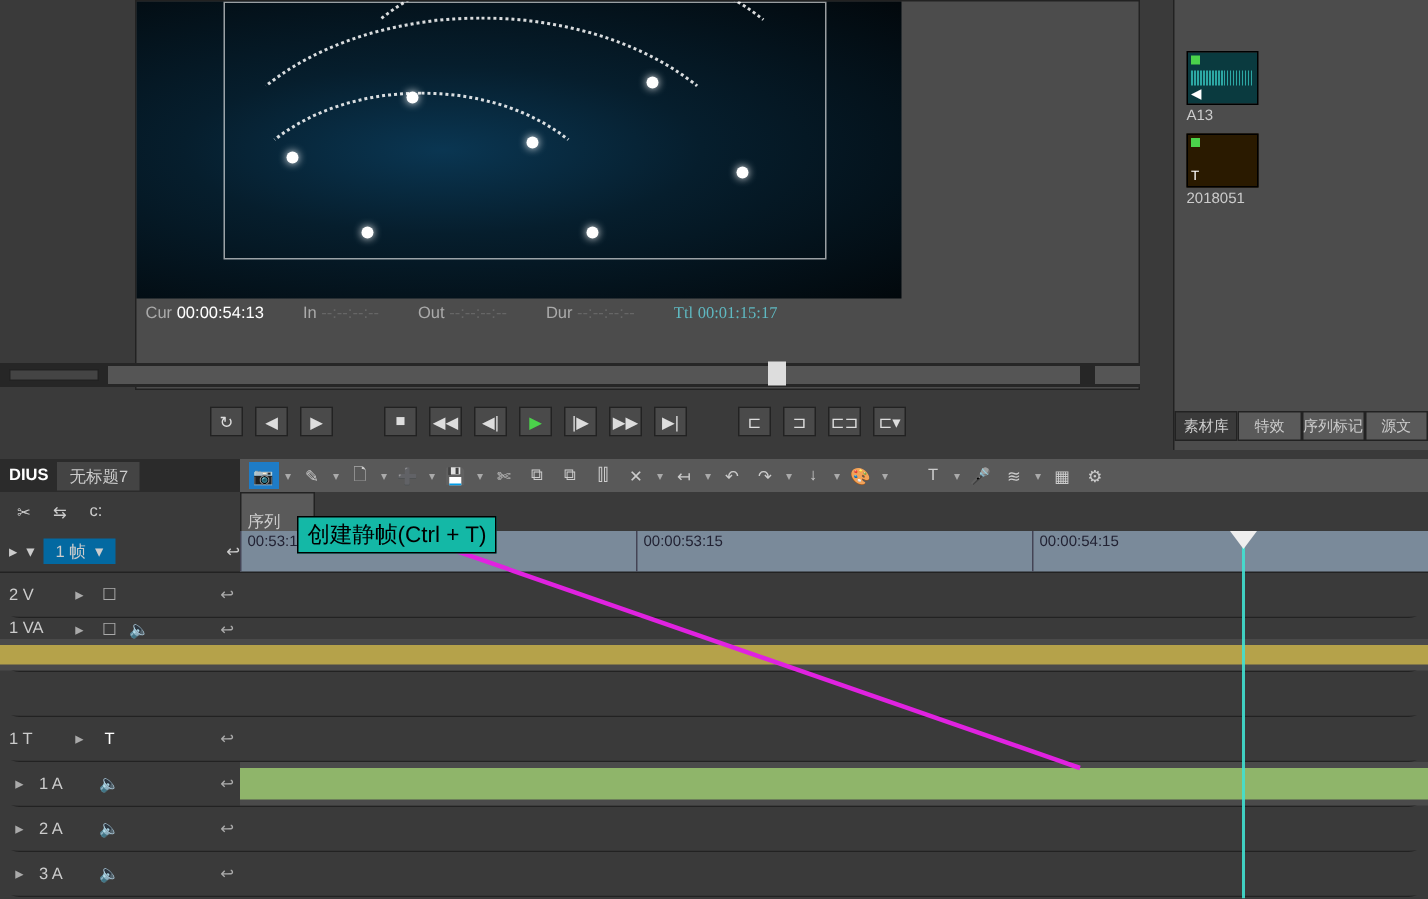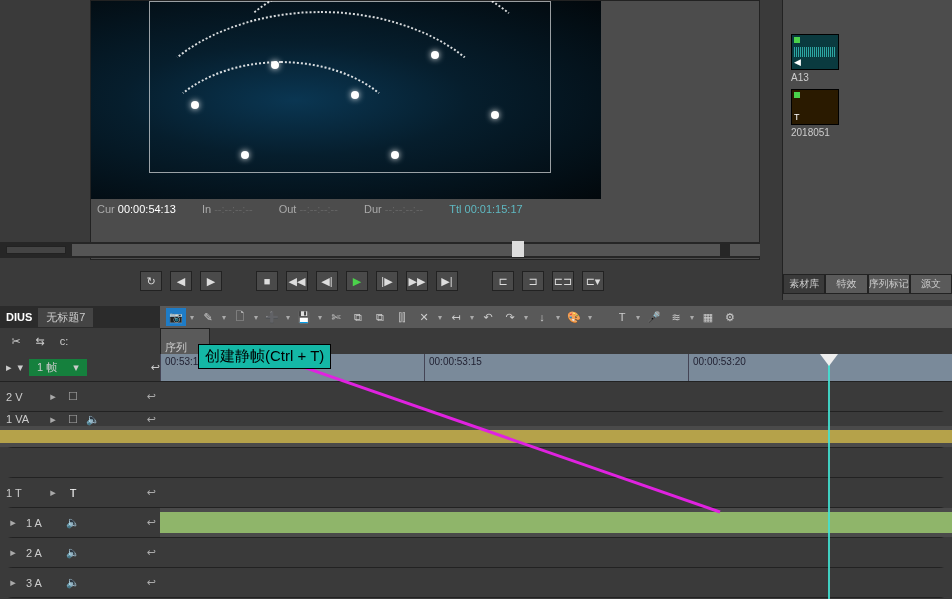--- a/index.html
+++ b/index.html
@@ -9,21 +9,21 @@
 .monitor { position: absolute; left: 90px; top: 0; width: 670px; height: 260px; background: #4c4c4c; border: 1px solid #222; }
 .monitor .video { position: absolute; left: 0; top: 0; width: 510px; height: 198px; background: radial-gradient(ellipse at 40% 50%, #0a3652 0%, #061e2d 40%, #02080c 100%); overflow: hidden; }
 .monitor .video::after { content: ""; position: absolute; left: 58px; top: 0; width: 400px; height: 170px; border: 1px solid rgba(255,255,255,.6); }
 .arc { position: absolute; border: 2px dotted rgba(255,255,255,.85); border-color: rgba(255,255,255,.85) transparent transparent transparent; border-radius: 50%; }
 .dot { position: absolute; width: 8px; height: 8px; background: #fff; border-radius: 50%; box-shadow: 0 0 6px #fff; }
 
 .monitor .infobar { position: absolute; left: 0; top: 202px; width: 660px; height: 18px; display: flex; gap: 26px; padding-left: 6px; }
 .monitor .infobar span.label { color: #aaa; margin-top: 47px; }
 .monitor .infobar span.val { color: #fff; }
 .monitor .infobar span.dim { color: #666; }
-.monitor .infobar span.teal { color: #5fb9c2; }
+.monitor .infobar span.teal { color: #5fb9c2; font-family: Liberation Serif, serif; }
 
 .scrub { position: absolute; left: 0; top: 242px; width: 760px; height: 16px; background: #262626; display: flex; align-items: center; }
 .scrub .barL { width: 60px; height: 8px; background: #444; margin: 0 6px; border: 1px solid #222; }
 .scrub .track { flex: 1; height: 12px; background: #555; position: relative; }
 .scrub .track .thumb { position: absolute; left: 440px; top: -3px; width: 12px; height: 16px; background: #ddd; }
 .scrub .barR { width: 30px; height: 12px; background: #555; margin-left: 10px; }
 
 
 .transport { position: absolute; left: 140px; top: 268px; width: 620px; height: 26px; display: flex; gap: 8px; align-items: center; }
 .tbtn { width: 22px; height: 20px; background: #4a4a4a; border: 1px solid #222; display: flex; align-items: center; justify-content: center; color: #ddd; cursor: pointer; }
@@ -60,21 +60,21 @@
 .seqtab { position: absolute; left: 160px; top: 328px; width: 50px; height: 38px; background: #5a5a5a; border: 1px solid #222; display: flex; align-items: center; padding-left: 4px; }
 
 
 .tooltip { position: absolute; left: 198px; top: 344px; background: #14b8a6; color: #000; font-size: 15px; padding: 2px 6px; border: 1px solid #000; z-index: 50; }
 
 
 .annot { position: absolute; left: 260px; top: 352px; width: 500px; height: 170px; pointer-events: none; z-index: 40; }
 
 
 .tlhead { position: absolute; left: 0; top: 354px; width: 160px; height: 28px; background: #3a3a3a; display: flex; align-items: center; gap: 6px; padding-left: 6px; border-bottom: 1px solid #222; }
-.tlhead .zoomdrop { background: #15803d; padding: 1px 8px; display: flex; align-items: center; gap: 16px; justify-content: center; }
+.tlhead .zoomdrop { background: #0369a1; padding: 1px 8px; display: flex; align-items: center; gap: 6px; justify-content: center; }
 
 .ruler { position: absolute; left: 160px; top: 354px; right: 0; height: 28px; background: #7a8a9a; border-bottom: 1px solid #222; display: flex; }
 .ruler .seg { flex: 1; border-left: 1px solid #445; padding-left: 4px; font-size: 10px; color: #223; display: flex; align-items: flex-start; padding-top: 2px; }
 .ruler .playhead { position: absolute; left: 660px; top: 0; width: 0; height: 0; border-left: 9px solid transparent; border-right: 9px solid transparent; border-top: 12px solid #eee; z-index: 30; }
 .ruler .playline { position: absolute; left: 668px; top: 0; width: 2px; height: 245px; background: #41e0d0; z-index: 25; opacity: .9; }
 
 
 .tracks { position: absolute; left: 0; top: 382px; right: 0; bottom: 0; }
 .trow { display: flex; height: 30px; border-bottom: 1px solid #222; border-radius: 13px; }
 .trow.tall { height: 36px; flex-direction: column; }
@@ -233,21 +233,21 @@
   <div class="zoomdrop">
     <span>1 帧</span>
     <span>▾</span>
   </div>
   <span class="ret" style="margin-left:auto">↩</span>
 </div>
 
 <div class="ruler">
   <div class="seg">00:53:10</div>
   <div class="seg">00:00:53:15</div>
-  <div class="seg">00:00:53:20</div>
+  <div class="seg">00:00:54:15</div>
   <div class="playhead"></div>
   <div class="playline"></div>
 </div>
 
 <div class="tracks">
 
   <div class="trow">
     <div class="thead">
       <span class="name">2 V</span>
       <span class="iconcell">▸</span>

